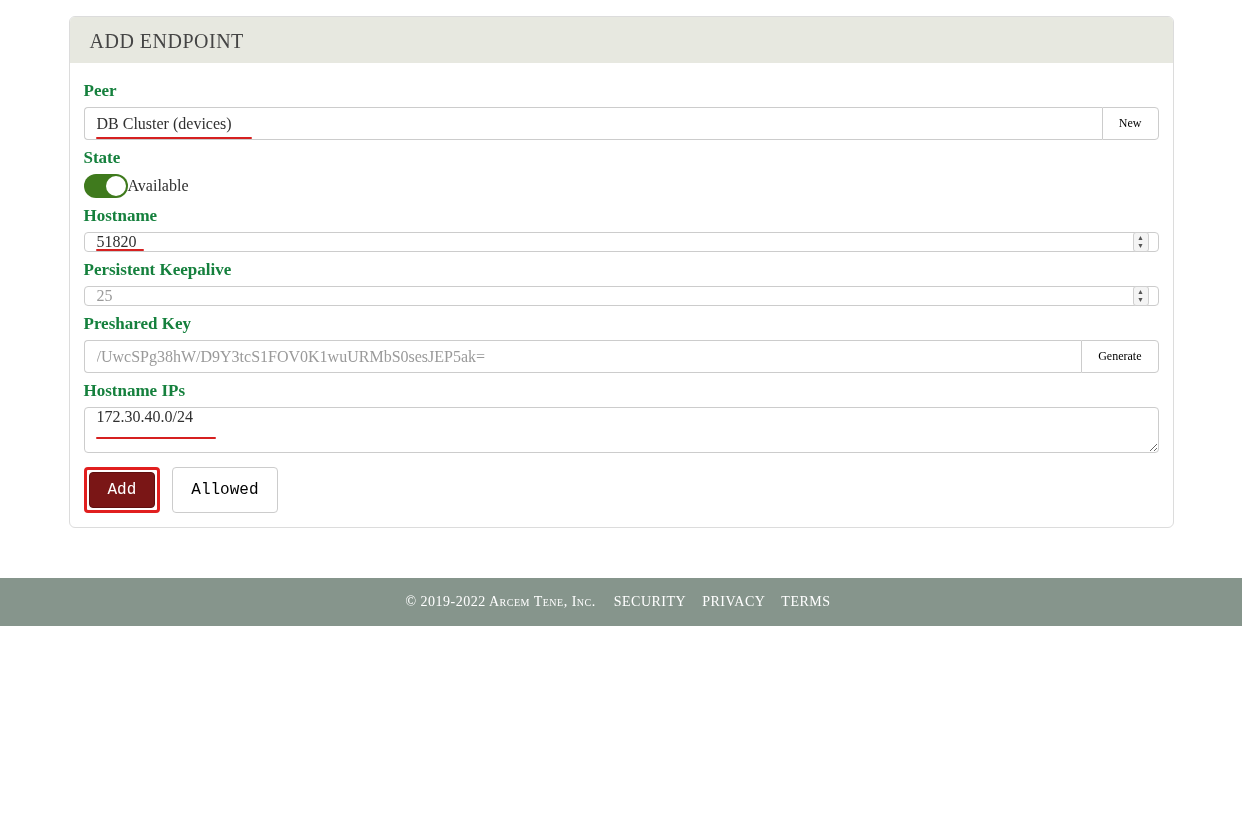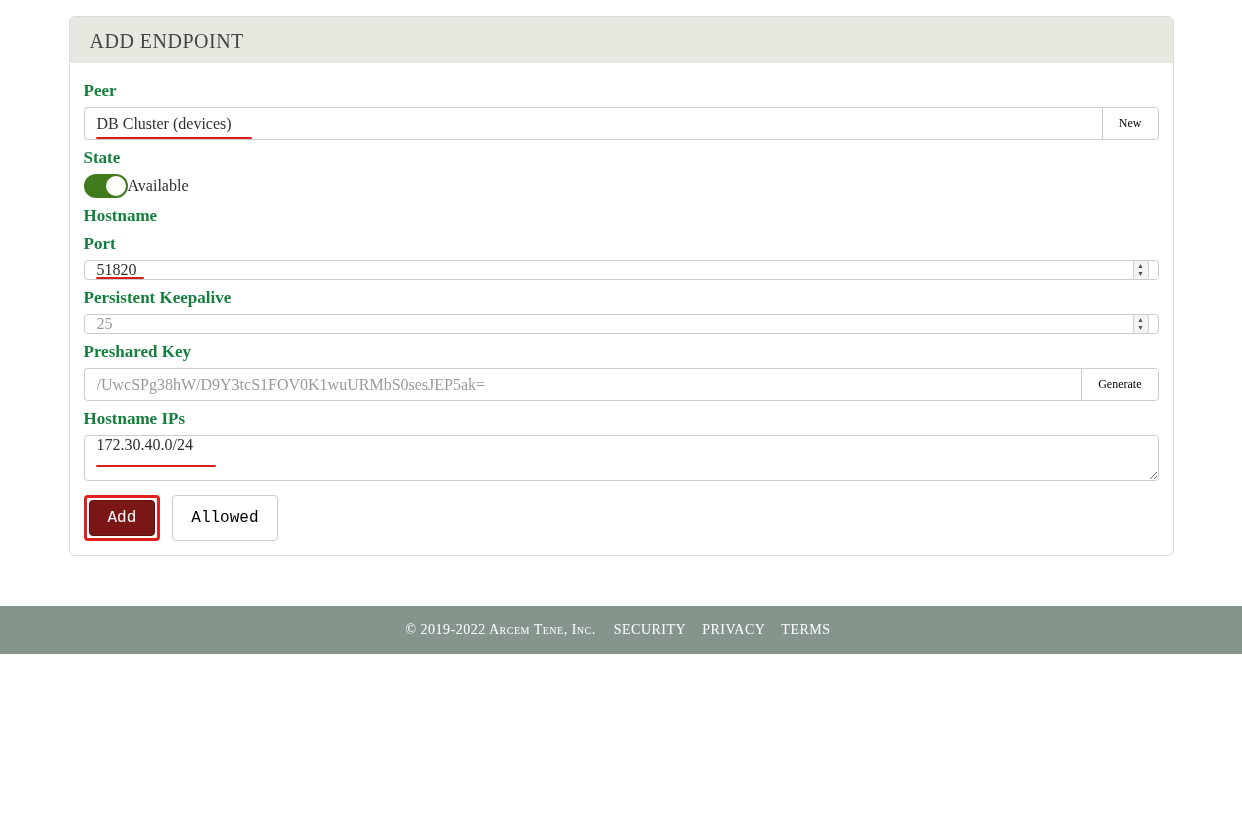--- a/index.html
+++ b/index.html
@@ -168,21 +168,20 @@
       <div class="field-label">State</div>
       <div class="switch-row">
         <div class="switch">
           <div class="knob"></div>
         </div>
         <div class="state-label">Available</div>
       </div>
 
       <div class="field-label">Hostname</div>
 
-      <div class="field-label">Port</div>
       <div class="num-wrap rel">
         <input class="input number-input" type="text" value="51820" style="">
         <div class="underline-red" style="left:12px; bottom:1px; width:48px;"></div>
         <div class="spinner">
           <span class="caret-up"></span>
           <span class="caret-down"></span>
         </div>
       </div>
 
       <div class="field-label">Persistent Keepalive</div>

